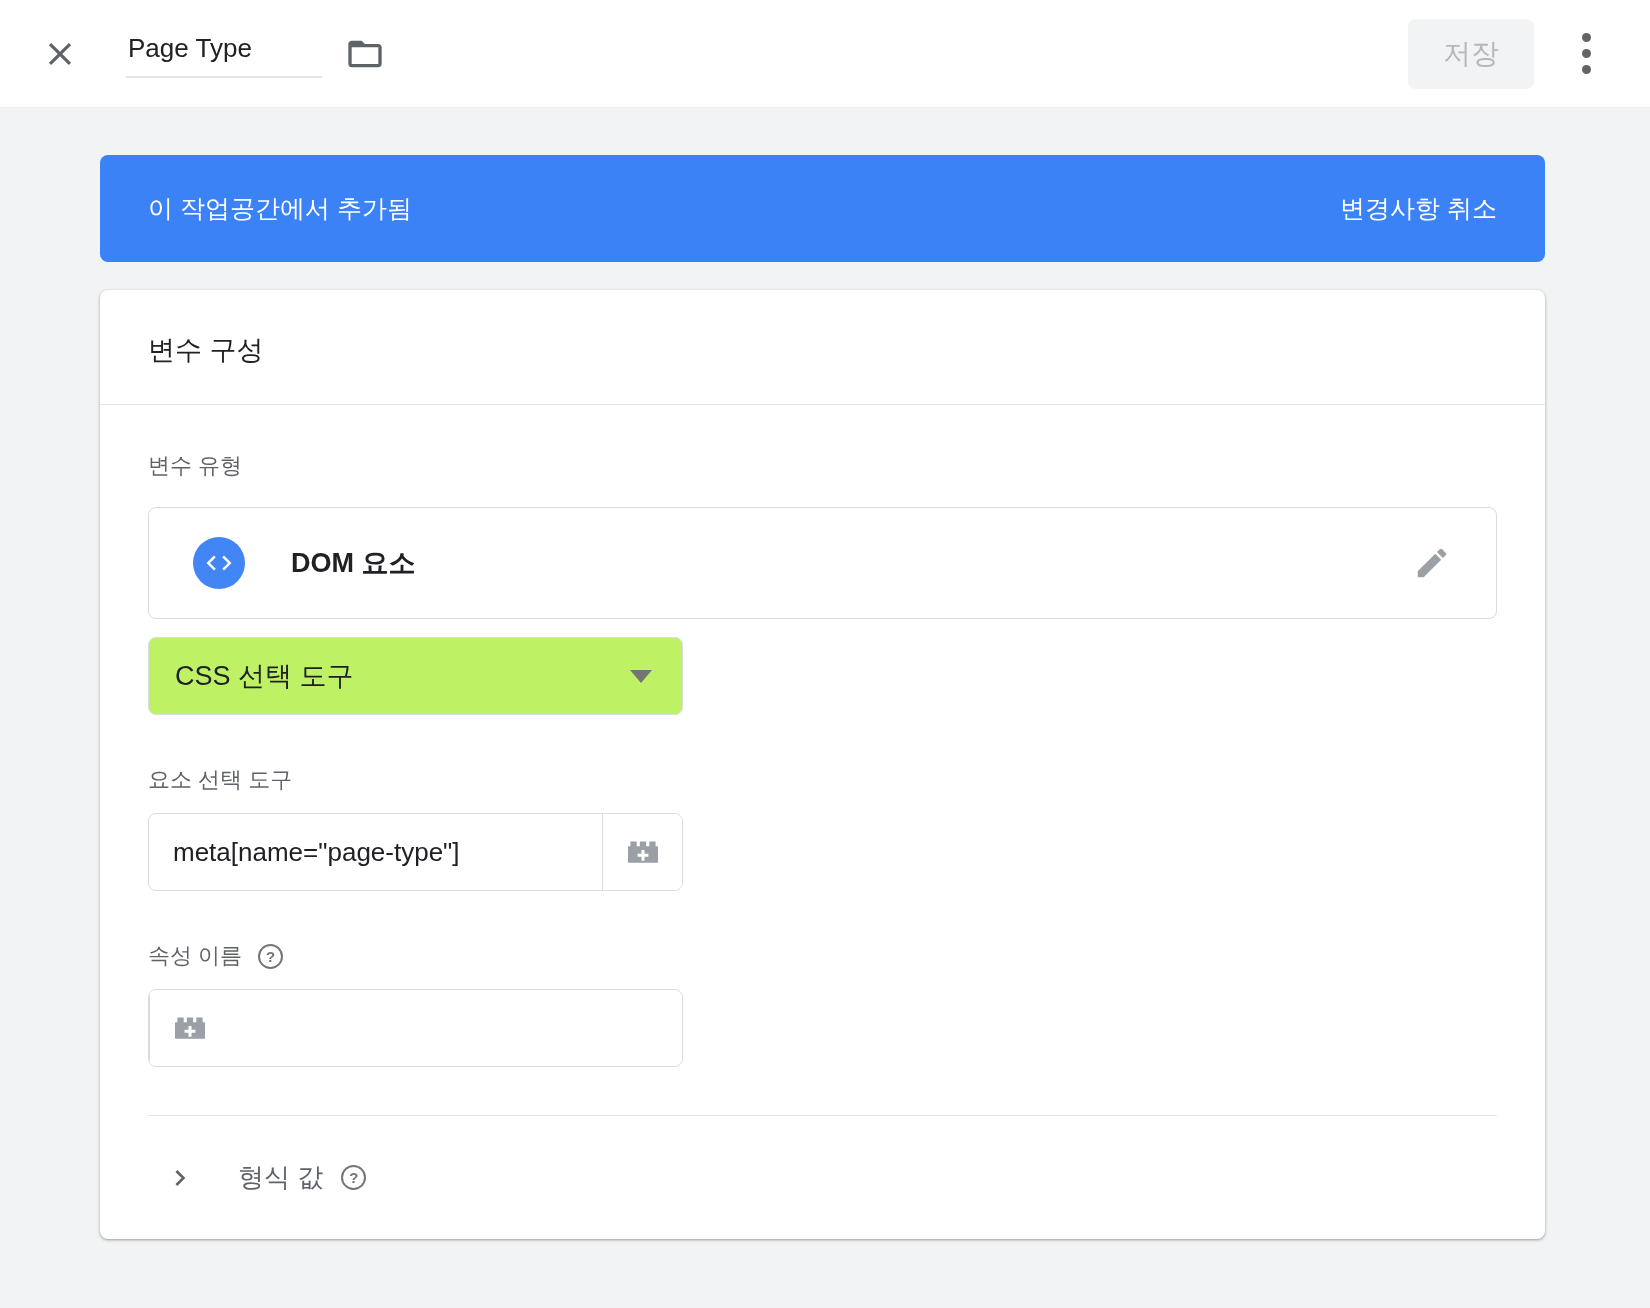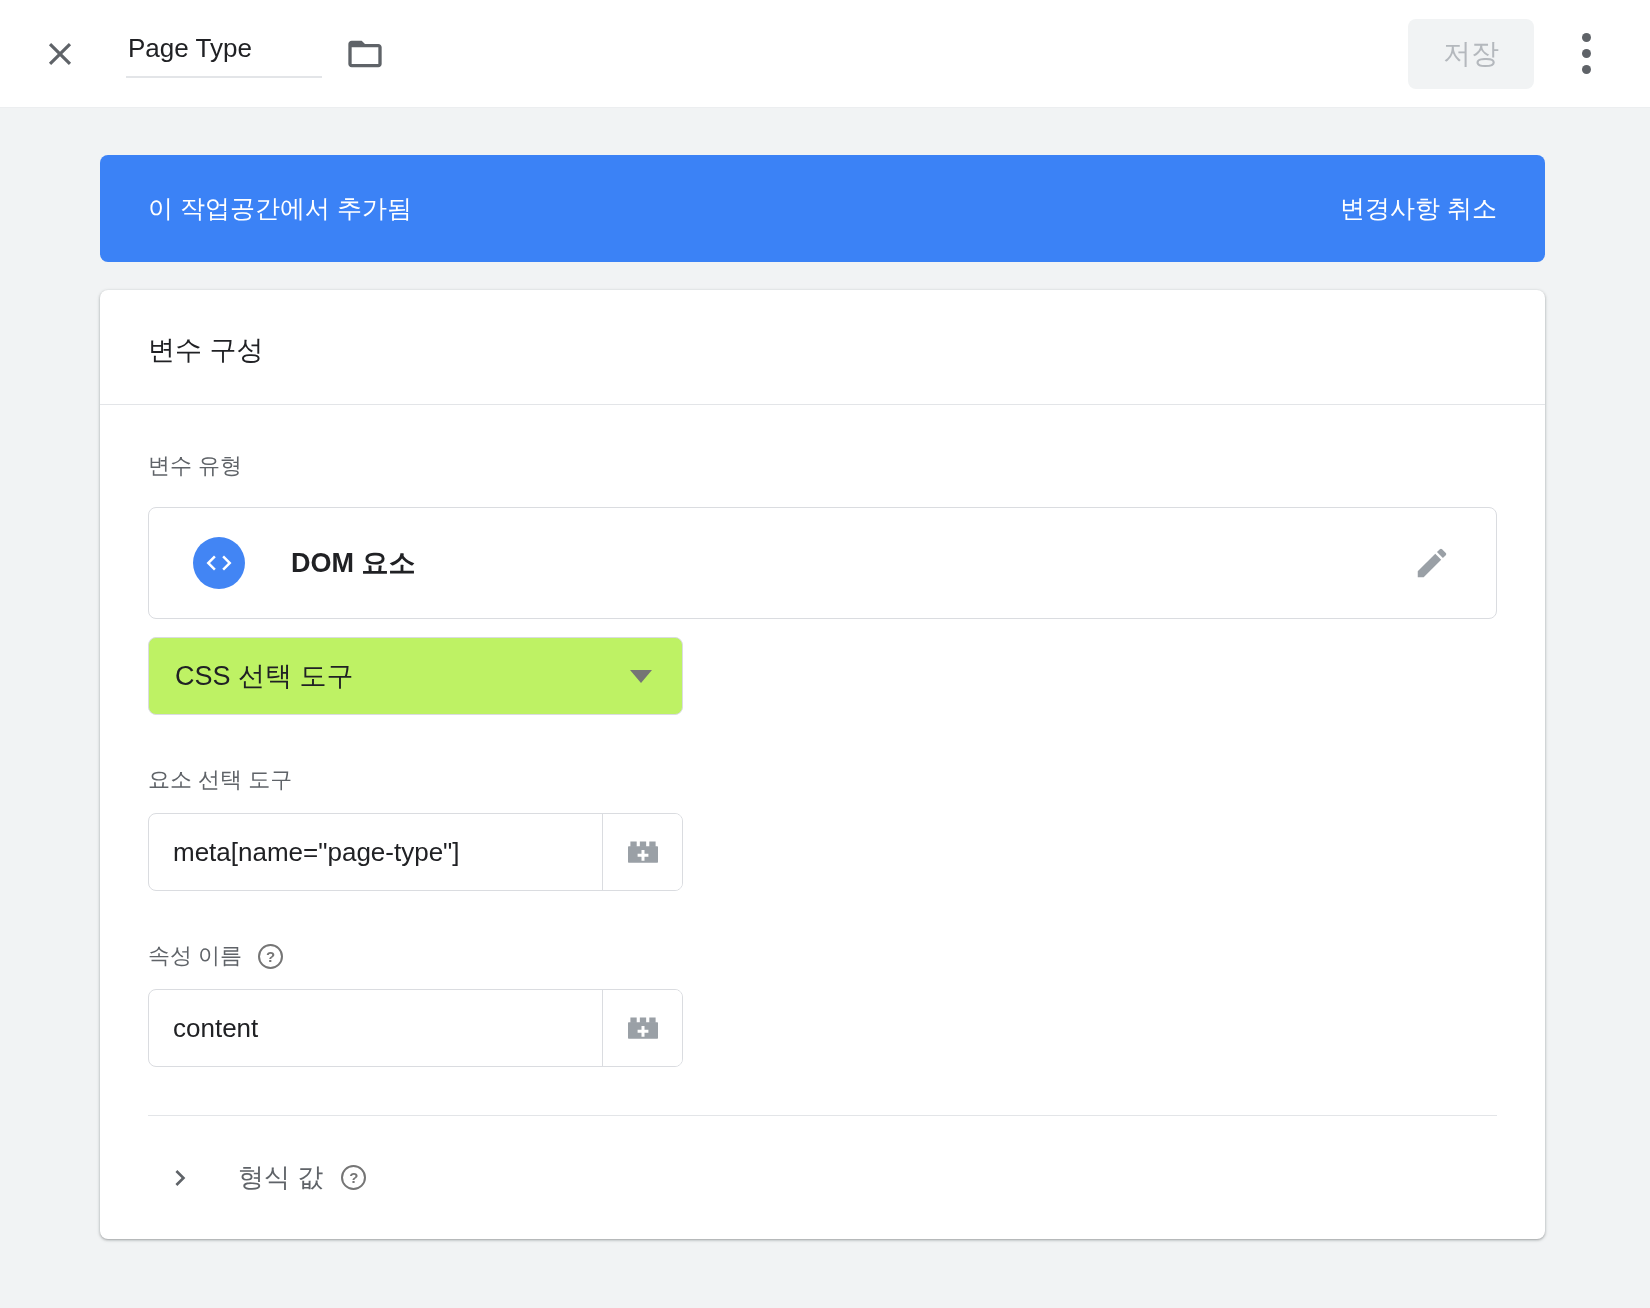--- a/index.html
+++ b/index.html
@@ -212,21 +212,20 @@
           </svg>
         </button>
       </div>
 
       <div class="field-label">
         <span>속성 이름</span>
         <span class="help-circle">?</span>
       </div>
 
       <div class="input-row">
-        <input type="text" value="content" style="">
         <button class="var-btn">
           <svg width="36" height="36" viewBox="0 0 24 24">
             <rect x="2" y="8.2" width="20" height="11" rx="0.5" fill="#9aa0a6"></rect>
             <rect x="3.6" y="5" width="4.2" height="3.6" fill="#9aa0a6"></rect>
             <rect x="9.9" y="5" width="4.2" height="3.6" fill="#9aa0a6"></rect>
             <rect x="16.2" y="5" width="4.2" height="3.6" fill="#9aa0a6"></rect>
             <path d="M11 10.6h2v2.6h2.6v2H13v2.6h-2v-2.6H8.4v-2H11z" fill="#ffffff"></path>
           </svg>
         </button>
       </div>

